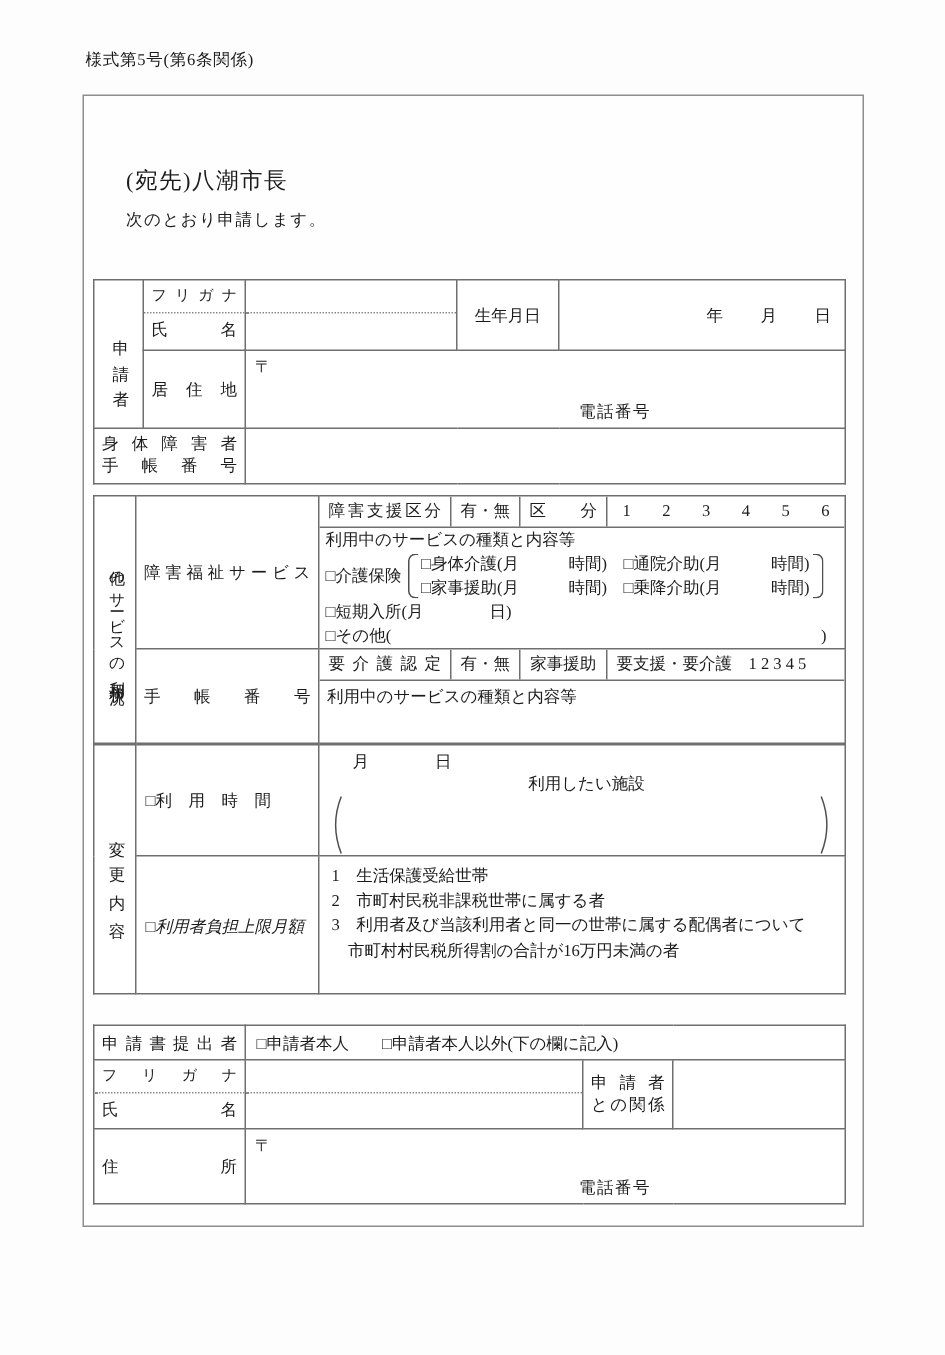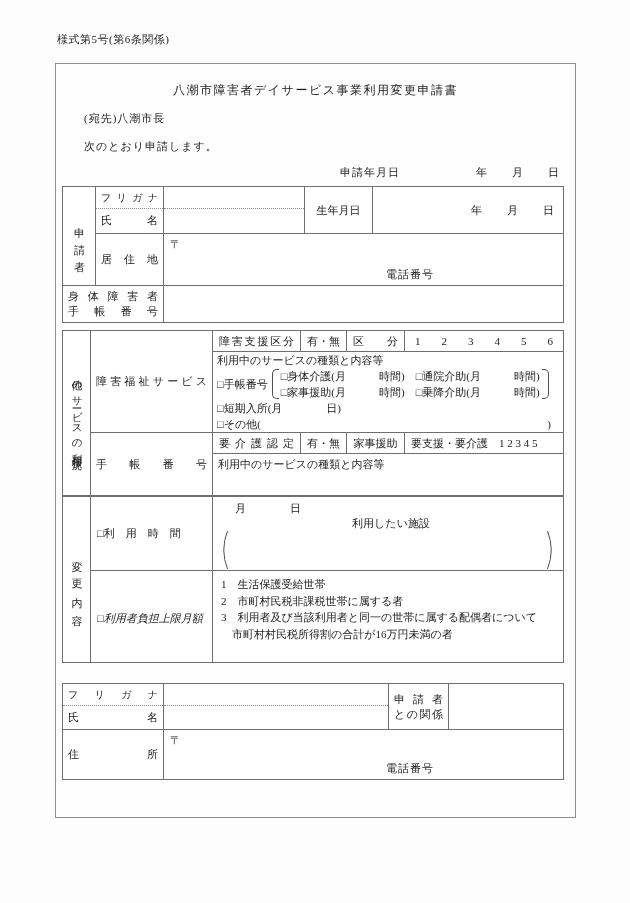--- a/index.html
+++ b/index.html
@@ -12,21 +12,21 @@
   body{font-family:"Liberation Serif","DejaVu Serif",serif;color:var(--ink);}
   .sheet{position:relative;width:630px;height:903px;background:#fdfdfd;overflow:hidden;}
 
   .form-code{position:absolute;left:57px;top:32px;font-size:11px;letter-spacing:.5px;}
 
   .outer{position:absolute;left:55px;top:63px;width:521px;height:755px;
          border:1px solid #8d8d8d;background:#fefefe;}
 
   .title{position:absolute;top:18px;left:0;width:100%;text-align:center;
          font-size:12px;letter-spacing:1.5px;}
-  .addressee{position:absolute;left:28px;top:47px;font-size:11px;letter-spacing:1px;}
+  .addressee{position:absolute;left:28px;top:47px;font-size:15px;letter-spacing:1px;}
   .intro{position:absolute;left:28px;top:75px;font-size:11px;letter-spacing:1px;}
   .dateline{position:absolute;top:101px;left:0;width:100%;height:14px;font-size:11px;}
   .dl-label{position:absolute;left:284px;letter-spacing:1px;}
   .dl-ymd{position:absolute;right:15px;letter-spacing:1px;}
 
   table{border-collapse:collapse;table-layout:fixed;position:absolute;
         font-size:11px;background:#fff;}
   td{border:1px solid var(--line);vertical-align:middle;overflow:hidden;}
 
   
@@ -102,28 +102,23 @@
 </style>
 </head>
 <body>
 
 <div class="sheet">
 
   <div class="form-code">様式第5号(第6条関係)</div>
 
   <div class="outer">
 
-    <div class="title">八潮市障害者デイサービス事業利用変更申請書</div>
     <div class="addressee">(宛先)八潮市長</div>
     <div class="intro">次のとおり申請します。</div>
 
-    <div class="dateline">
-      <span class="dl-label">申請年月日</span>
-      <span class="dl-ymd">年　　月　　日</span>
-    </div>
 
     <table id="t1" style="left:6px;top:122px;width:501px;">
       <colgroup>
           <col style="width:33px">
           <col style="width:68px">
           <col style="width:141px">
           <col style="width:68px">
           <col style="width:191px">
         </colgroup>
       <tbody>
@@ -169,21 +164,21 @@
         <td class="content">
           <div class="ih">
             <div class="w88 ihj">障害支援区分</div>
             <div class="w46">有・無</div>
             <div class="w58 ihj">区分</div>
             <div class="num6">1 2 3 4 5 6</div>
           </div>
           <div class="a1body">
             <div class="a1line">利用中のサービスの種類と内容等</div>
             <div class="group">
-              <span class="hc">□手帳番号</span>
+              <span class="hc">□介護保険</span>
               <div class="brk-l"></div>
               <div class="glines">
                 <div>□身体介護(月　　　時間)　□通院介助(月　　　時間)</div>
                 <div>□家事援助(月　　　時間)　□乗降介助(月　　　時間)</div>
               </div>
               <div class="brk-r"></div>
             </div>
             <div class="shortline">□短期入所(月　　　　日)</div>
             <div class="otherline">
               <span>□その他(</span>
@@ -245,20 +240,24 @@
       </table>
 
     <table id="t3" style="left:6px;top:619px;width:501px;">
       <colgroup>
           <col style="width:101px">
           <col style="width:225px">
           <col style="width:60px">
           <col style="width:115px">
         </colgroup>
       <tbody>
+          <tr style="height:23px">
+        <td class="jl">申請書提出者</td>
+        <td class="opt" colspan="3">□申請者本人　　□申請者本人以外(下の欄に記入)</td>
+      </tr>
       <tr style="height:46px">
         <td class="fn">
           <div class="furi jl">フリガナ</div>
           <div class="nm jl">氏名</div>
         </td>
         <td class="entry">
           <div class="dotline"></div>
         </td>
         <td class="rel2">
           <div>申請者</div>

